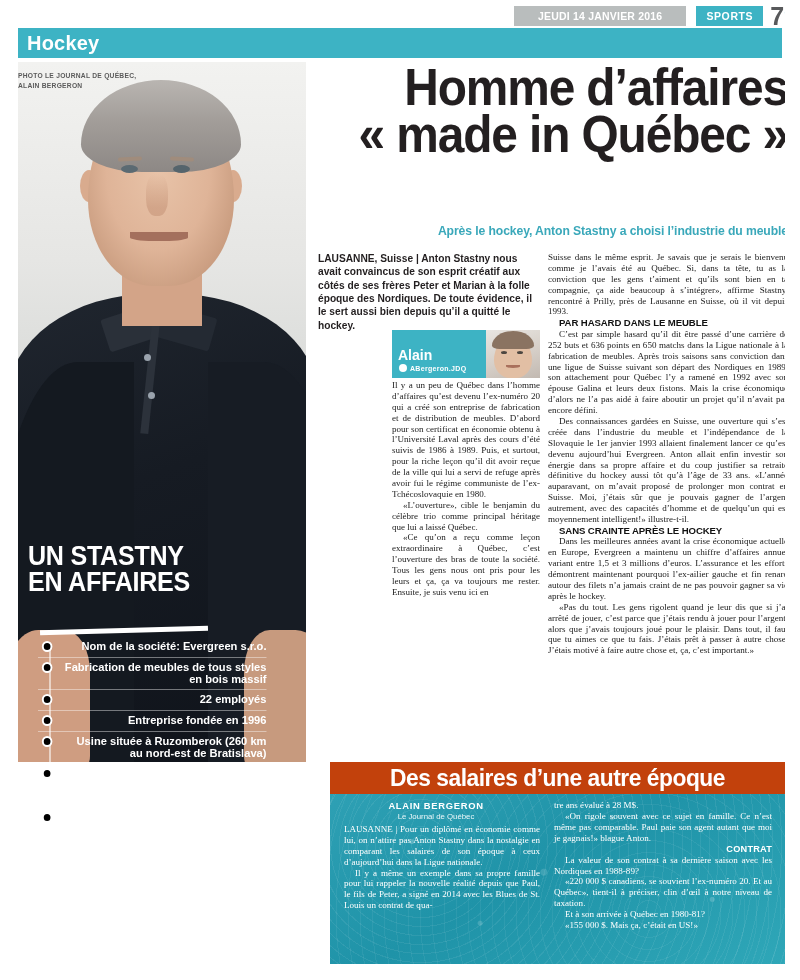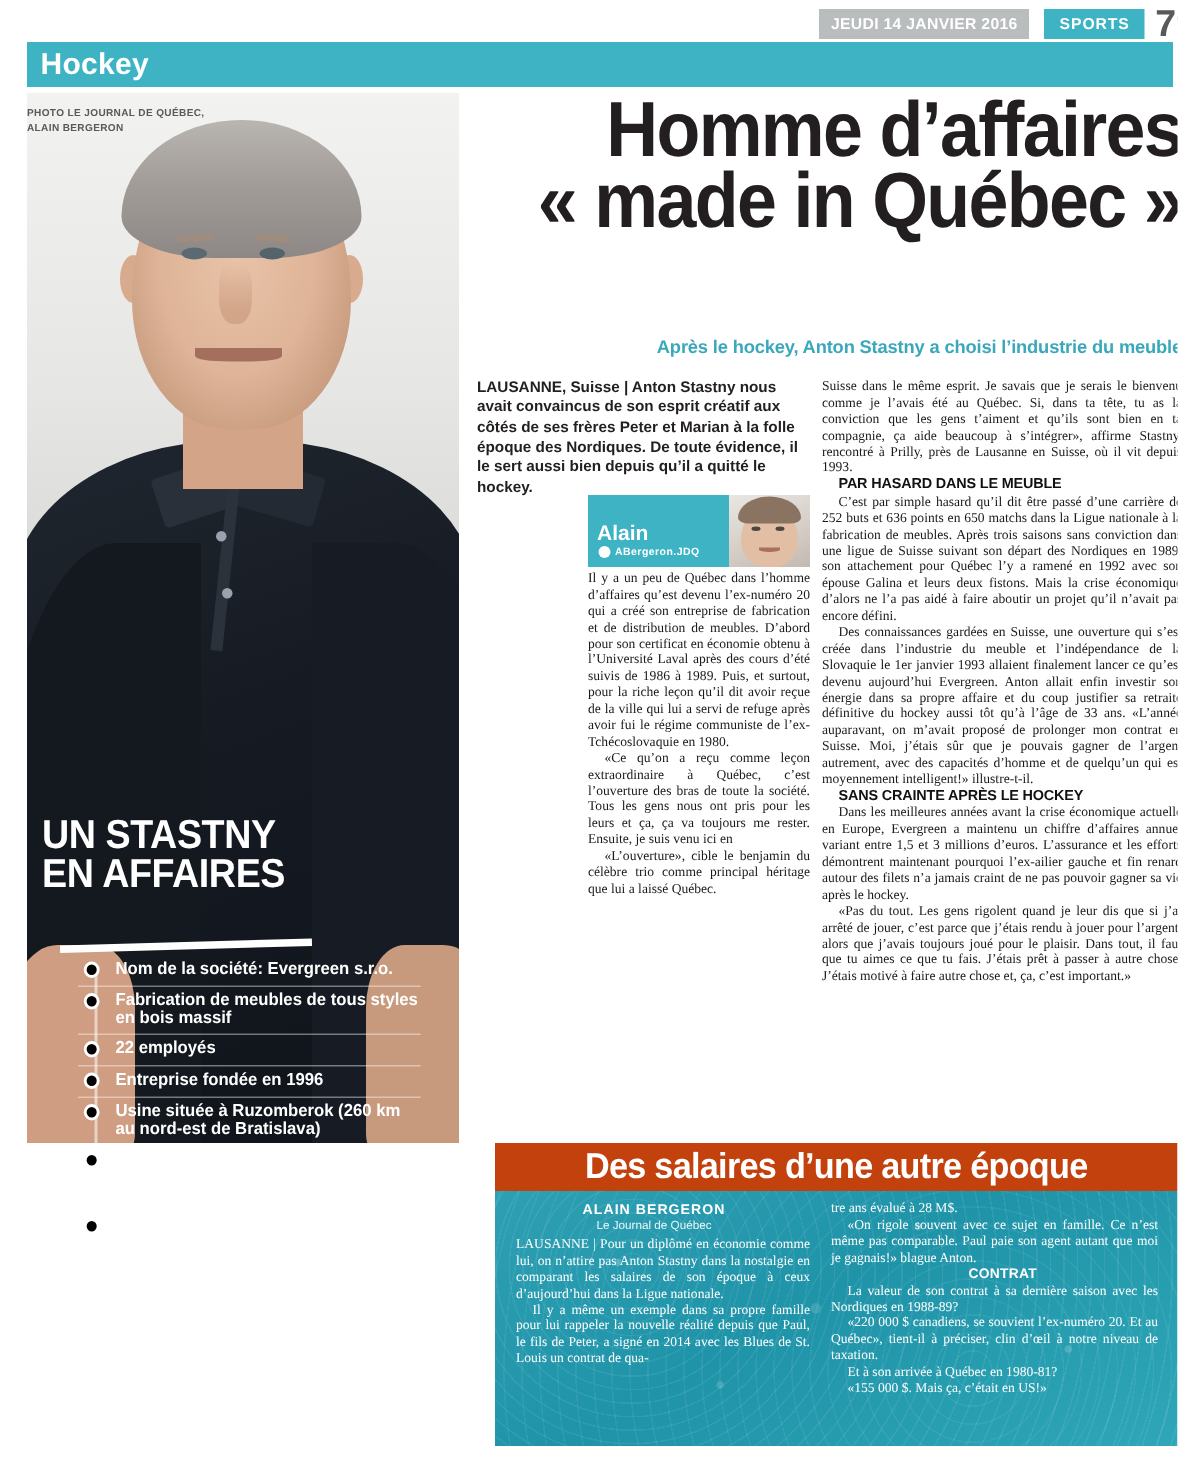--- a/index.html
+++ b/index.html
@@ -13,21 +13,21 @@
   .page{position:relative;width:800px;height:980px;background:#fff;overflow:hidden;}
 
   
   .masthead{
     position:absolute;left:0;top:6px;width:800px;height:20px;
     display:flex;justify-content:flex-end;align-items:stretch;
   }
   .mh-date{
     background:#b9bdbd;color:#ffffff;
     font-size:10.5px;font-weight:bold;letter-spacing:.2px;
-    padding:0 8px;display:flex;align-items:center;
+    padding:0 24px;display:flex;align-items:center;
     font-family:"Liberation Sans", sans-serif;
   }
   .mh-gap{width:5px;}
   .mh-paper{
     background:#58595b;color:#ffffff;
     font-size:11px;font-weight:bold;letter-spacing:.4px;
     padding:0 12px;display:flex;align-items:center;
   }
   .mh-section{
     background:#3db3c4;color:#ffffff;
@@ -209,21 +209,21 @@
     position:absolute;left:10px;top:4px;width:250px;
     font-family:"Liberation Sans Narrow","Liberation Sans",sans-serif;
     font-weight:bold;font-size:27px;line-height:.95;color:#ffffff;
     letter-spacing:-.3px;transform:scaleX(.93);transform-origin:0 0;
   }
   .ib-title span{display:block;background:transparent;}
   .ib-rule{
     position:absolute;left:22px;top:88px;width:168px;height:5px;background:#ffffff;
     transform:rotate(-1.6deg);
   }
-  .ib-list{position:absolute;left:34px;top:100px;width:238px;}
+  .ib-list{position:absolute;left:20px;top:100px;width:238px;text-align:right;}
   .ib-line{
     position:absolute;left:11px;top:8px;width:2px;height:196px;background:rgba(255,255,255,.55);
   }
   .ib-item{
     position:relative;padding-left:26px;min-height:14px;
     font-family:"Liberation Sans Narrow","Liberation Sans",sans-serif;
     font-weight:bold;font-size:11.6px;line-height:1.07;color:#fff;
     padding-bottom:3px;margin-bottom:3px;
     border-bottom:1px solid rgba(255,255,255,.42);
     transform:scaleX(.96);transform-origin:0 0;
@@ -276,21 +276,21 @@
     color:#ffffff;text-align:justify;
     font-size:9.05px;line-height:1.205;
   }
   .bcol p{margin:0;text-indent:11px;}
   .bcol p.noind{text-indent:0;}
   .bcol-1{left:14px;top:30px;width:196px;}
   .bcol-2{left:224px;top:6px;width:218px;}
   .bsec-head{
     font-family:"Liberation Sans", sans-serif;
     font-weight:bold;font-size:9.2px;color:#ffffff;
-    margin:6px 0 3px 0;text-indent:0;text-align:center;letter-spacing:.2px;
+    margin:6px 0 3px 0;text-indent:0;text-align:right;letter-spacing:.2px;
   }
   .bottom-white{
     position:absolute;left:0;top:964px;width:800px;height:16px;background:#ffffff;
   }
   .side-white-l{position:absolute;left:0;top:762px;width:18px;height:218px;background:#fff;}
   .side-white-r{position:absolute;left:785px;top:0;width:15px;height:980px;background:#fff;}
 </style>
 </head>
 <body>
 
@@ -368,22 +368,22 @@
       <div class="fh"></div>
       <div class="fhair"></div>
       <div class="fe1"></div>
       <div class="fe2"></div>
       <div class="fm"></div>
     </div>
   </div>
 
   <div class="col col-a">
     <p class="noind">Il y a un peu de Québec dans l’homme d’affaires qu’est devenu l’ex-numéro 20 qui a créé son entreprise de fabrication et de distribution de meubles. D’abord pour son certificat en économie obtenu à l’Université Laval après des cours d’été suivis de 1986 à 1989. Puis, et surtout, pour la riche leçon qu’il dit avoir reçue de la ville qui lui a servi de refuge après avoir fui le régime communiste de l’ex-Tchécoslovaquie en 1980.</p>
+    <p>«L’ouverture», cible le benjamin du célèbre trio comme principal héritage que lui a laissé Québec.</p>
     <p>«Ce qu’on a reçu comme leçon extraordinaire à Québec, c’est l’ouverture des bras de toute la société. Tous les gens nous ont pris pour les leurs et ça, ça va toujours me rester. Ensuite, je suis venu ici en</p>
-    <p>«L’ouverture», cible le benjamin du célèbre trio comme principal héritage que lui a laissé Québec.</p>
   </div>
 
   <div class="col col-b">
     <p class="noind">Suisse dans le même esprit. Je savais que je serais le bienvenu comme je l’avais été au Québec. Si, dans ta tête, tu as la conviction que les gens t’aiment et qu’ils sont bien en ta compagnie, ça aide beaucoup à s’intégrer», affirme Stastny, rencontré à Prilly, près de Lausanne en Suisse, où il vit depuis 1993.</p>
     <p class="sec-head">PAR HASARD DANS LE MEUBLE</p>
     <p>C’est par simple hasard qu’il dit être passé d’une carrière de 252 buts et 636 points en 650 matchs dans la Ligue nationale à la fabrication de meubles. Après trois saisons sans conviction dans une ligue de Suisse suivant son départ des Nordiques en 1989, son attachement pour Québec l’y a ramené en 1992 avec son épouse Galina et leurs deux fistons. Mais la crise économique d’alors ne l’a pas aidé à faire aboutir un projet qu’il n’avait pas encore défini.</p>
     <p>Des connaissances gardées en Suisse, une ouverture qui s’est créée dans l’industrie du meuble et l’indépendance de la Slovaquie le 1er janvier 1993 allaient finalement lancer ce qu’est devenu aujourd’hui Evergreen. Anton allait enfin investir son énergie dans sa propre affaire et du coup justifier sa retraite définitive du hockey aussi tôt qu’à l’âge de 33 ans. «L’année auparavant, on m’avait proposé de prolonger mon contrat en Suisse. Moi, j’étais sûr que je pouvais gagner de l’argent autrement, avec des capacités d’homme et de quelqu’un qui est moyennement intelligent!» illustre-t-il.</p>
     <p class="sec-head">SANS CRAINTE APRÈS LE HOCKEY</p>
     <p>Dans les meilleures années avant la crise économique actuelle en Europe, Evergreen a maintenu un chiffre d’affaires annuel variant entre 1,5 et 3 millions d’euros. L’assurance et les efforts démontrent maintenant pourquoi l’ex-ailier gauche et fin renard autour des filets n’a jamais craint de ne pas pouvoir gagner sa vie après le hockey.</p>
     <p>«Pas du tout. Les gens rigolent quand je leur dis que si j’ai arrêté de jouer, c’est parce que j’étais rendu à jouer pour l’argent, alors que j’avais toujours joué pour le plaisir. Dans tout, il faut que tu aimes ce que tu fais. J’étais prêt à passer à autre chose. J’étais motivé à faire autre chose et, ça, c’est important.»</p>

